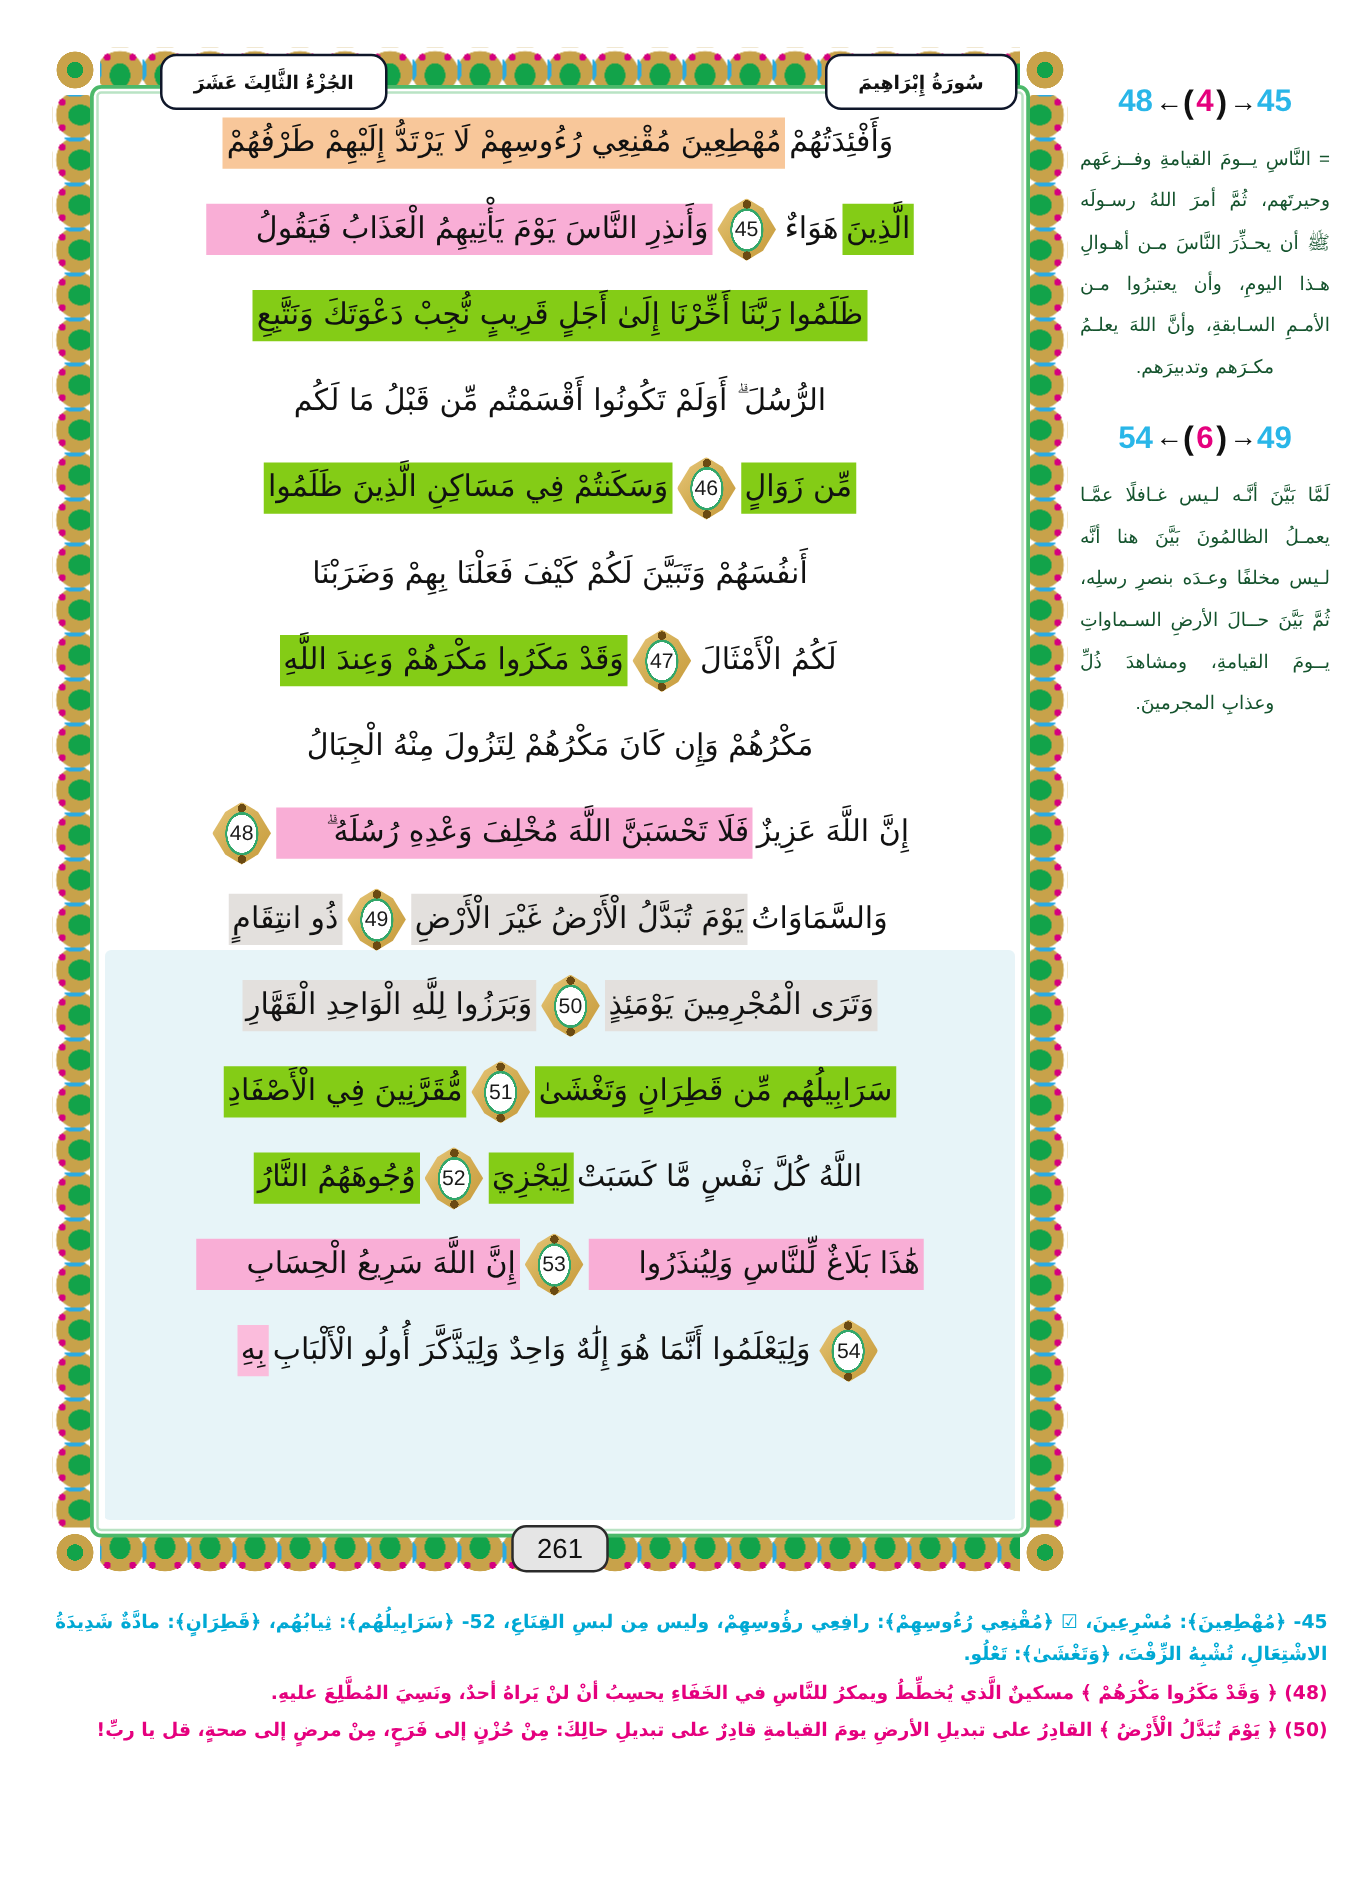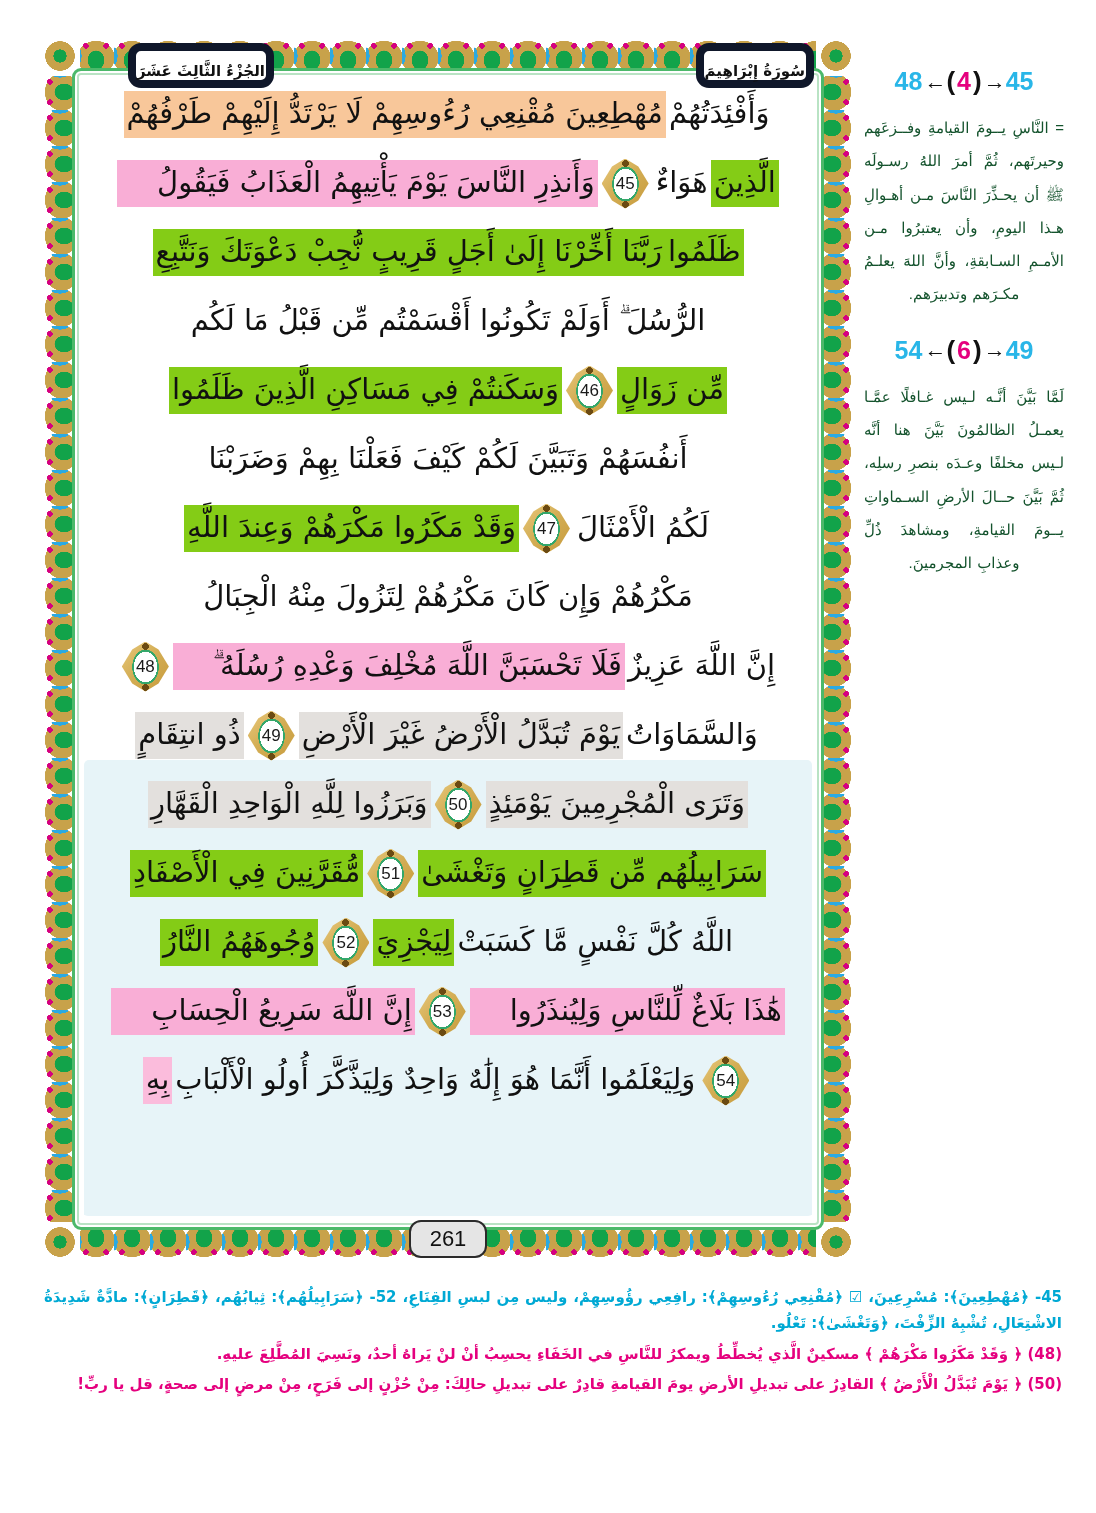--- a/index.html
+++ b/index.html
@@ -94,26 +94,26 @@
     box-shadow: inset 0 0 0 2px #ffffff, inset 0 0 0 4px #b9e3c4;
   }
 
   
   .cartouche {
     position: absolute;
     top: 5px;
     height: 45px;
     min-width: 118px;
     background: #ffffff;
-    border: 8px solid #0f172a;
+    border: 2px solid #0f172a;
     border-radius: 13px;
     display: flex;
-    align-items: flex-end;
+    align-items: center;
     justify-content: center;
-    padding: 0 1px;
+    padding: 0 25px;
     z-index: 6;
   }
   .cartouche span {
     font-family: "DejaVu Sans", "Liberation Sans", sans-serif;
     font-size: 15px;
     color: #111111;
     white-space: nowrap;
     font-weight: 600;
   }
   .cart-surah { right: 40px; margin-left: 48px; }
@@ -159,21 +159,21 @@
     display: flex;
     align-items: center;
     justify-content: center;
     direction: rtl;
     white-space: nowrap;
     z-index: 2;
   }
 
   .seg {
     font-family: "DejaVu Sans", "Liberation Sans", sans-serif;
-    font-size: 29px;
+    font-size: 24px;
     line-height: 1.05;
     color: #111111;
     padding: 7px 3px 9px;
     display: inline-block;
   }
 
   .hl-orange { background: #f8c79a; }
   .hl-pink   { background: #f9aed6; padding-left: 40px; }
   .hl-pink2  { background: #fbbcdc; }
   .hl-yellow { background: #84cc16; }

